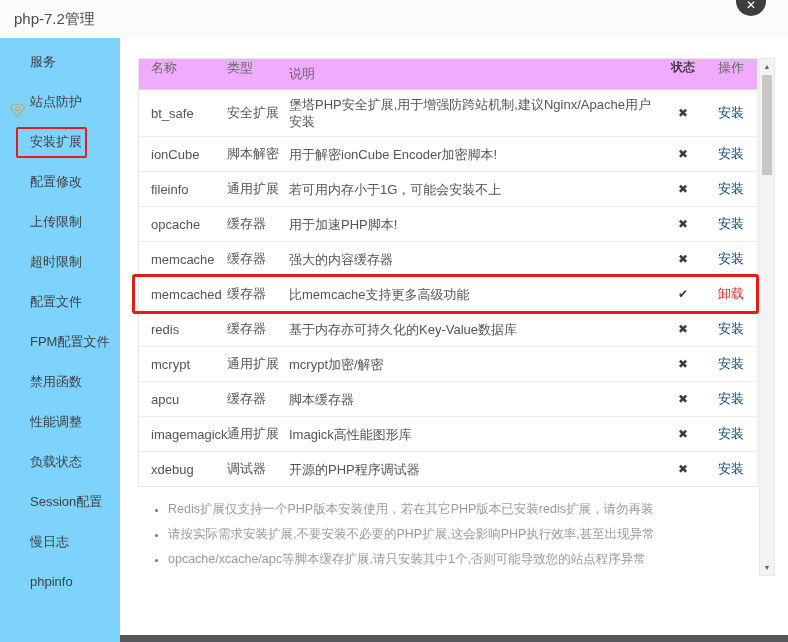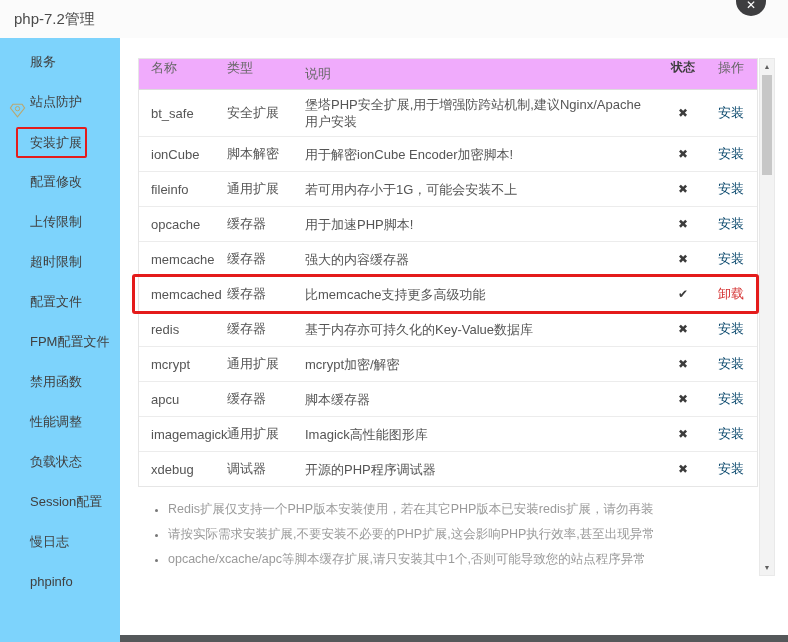--- a/index.html
+++ b/index.html
@@ -13,32 +13,32 @@
   .close-btn {
     position:absolute; top:-14px; right:22px; width:30px; height:30px; border-radius:50%;
     background:#3e3e40; color:#fff; text-align:center; line-height:38px; font-size:12px; cursor:pointer; z-index:5;
   }
   
   .sidebar { position:absolute; top:38px; left:0; width:120px; bottom:0; background:#7dd3fc; padding-top:4px; box-sizing:border-box; }
   .side-item { position:relative; height:40px; line-height:40px; padding-left:30px; font-size:13px; color:#404040; cursor:pointer; white-space:nowrap; }
   .side-icon { position:absolute; left:9px; top:12px; }
   .side-item.active .side-label {
     display:inline-block; line-height:15px; vertical-align:middle;
-    border:2px solid #e41b1b; border-radius:2px; padding:6px 3px 6px 12px; margin-left:-14px;
+    border:2px solid #e41b1b; border-radius:2px; padding:6px 3px 6px 12px; margin-left:-14px;font-family:Liberation Mono, monospace;
   }
   
   .table-wrap { position:absolute; left:138px; top:58px; width:637px; }
   .tbl { width:620px; border:1px solid #e6e6e6; box-sizing:border-box; background:#fff; }
   .thead { display:flex; align-items:flex-start; height:30px; background:#f0abfc; border-bottom:1px solid #dcdcdc; color:#666; font-size:13px; }
   .row { display:flex; align-items:center; min-height:34px; border-bottom:1px solid #ececec; font-size:13px; color:#555; position:relative; }
   .row:last-child { border-bottom:none; }
   .cell { box-sizing:border-box; }
   .col-name { width:88px; padding-left:12px; }
   .col-type { width:62px; }
-  .col-desc { flex:1; padding:6px 10px 6px 0; line-height:17px;margin-left:16px; }
+  .col-desc { flex:1; padding:6px 10px 6px 0; line-height:17px; }
   .col-status { width:44px; text-align:center; color:#3c3c3c; font-size:12px; font-weight:bold; }
   .col-action { width:52px; text-align:center; }
   .action { cursor:pointer; text-decoration:none; }
   .action.install { color:#0c4a6e; }
   .action.uninstall { color:#d43030; }
   .red-frame {
     position:absolute; left:-7px; right:-2px; top:-3px; bottom:-3px;
     border:3px solid #e41b1b; border-radius:3px; pointer-events:none; z-index:2;
   }
   

